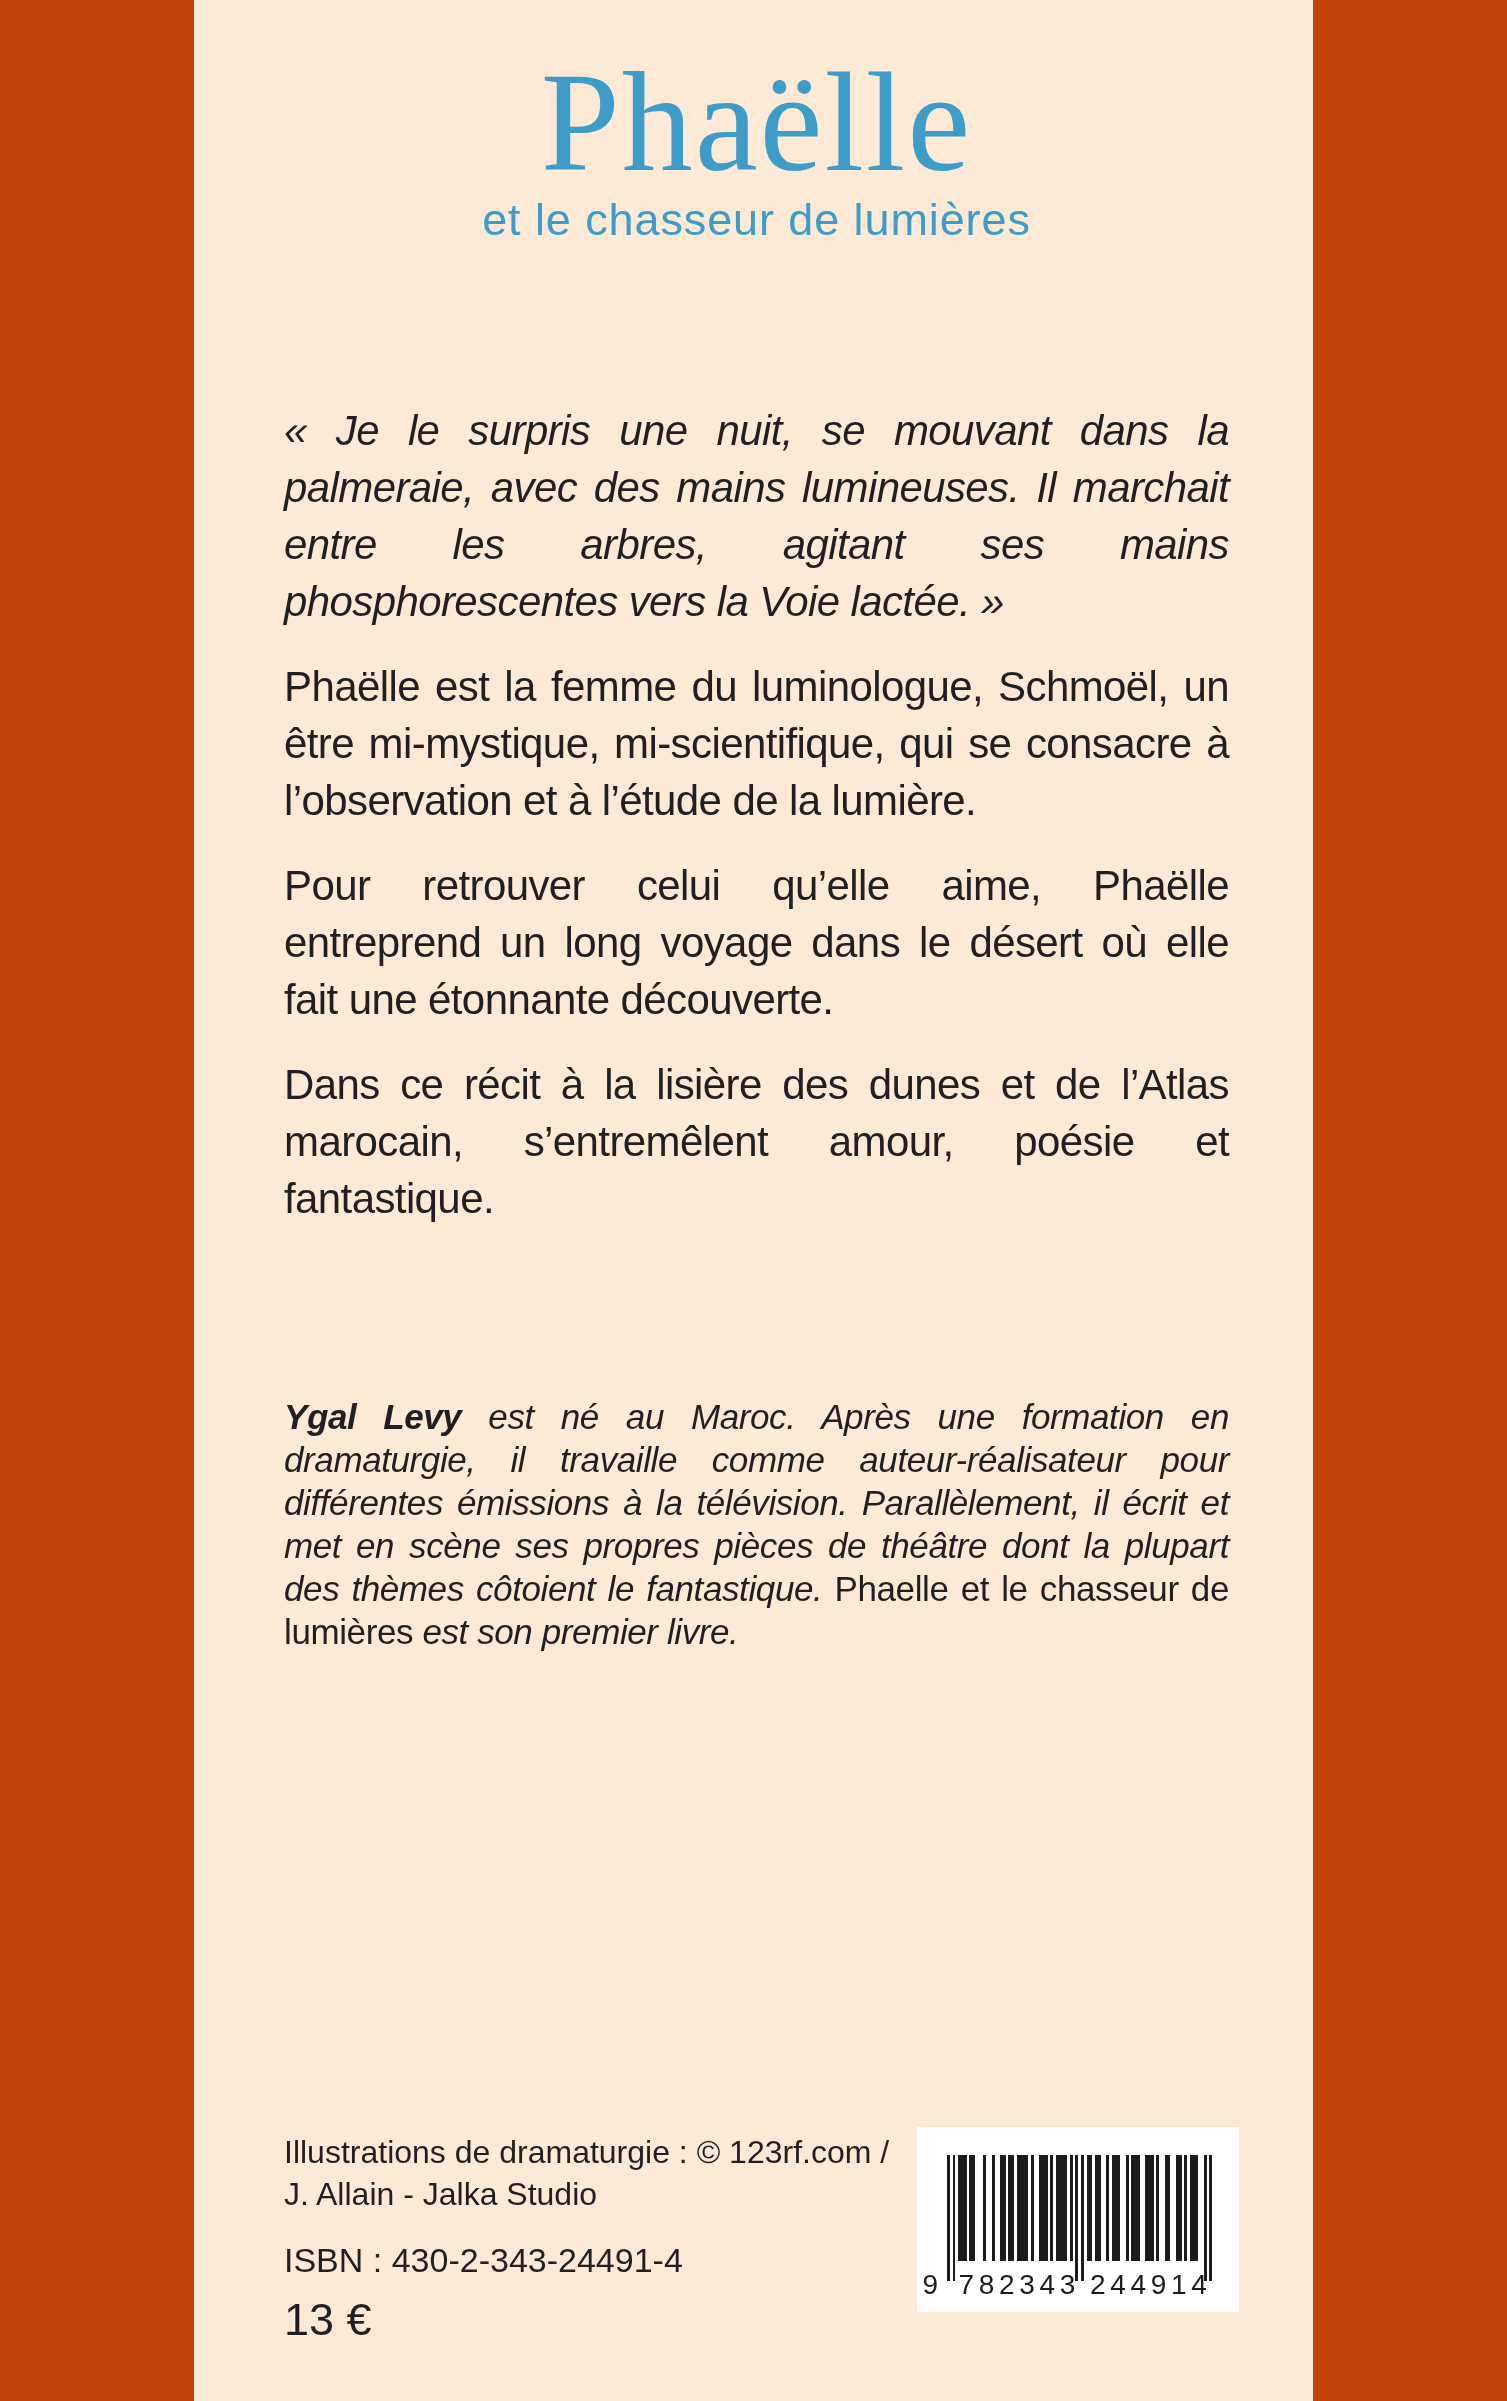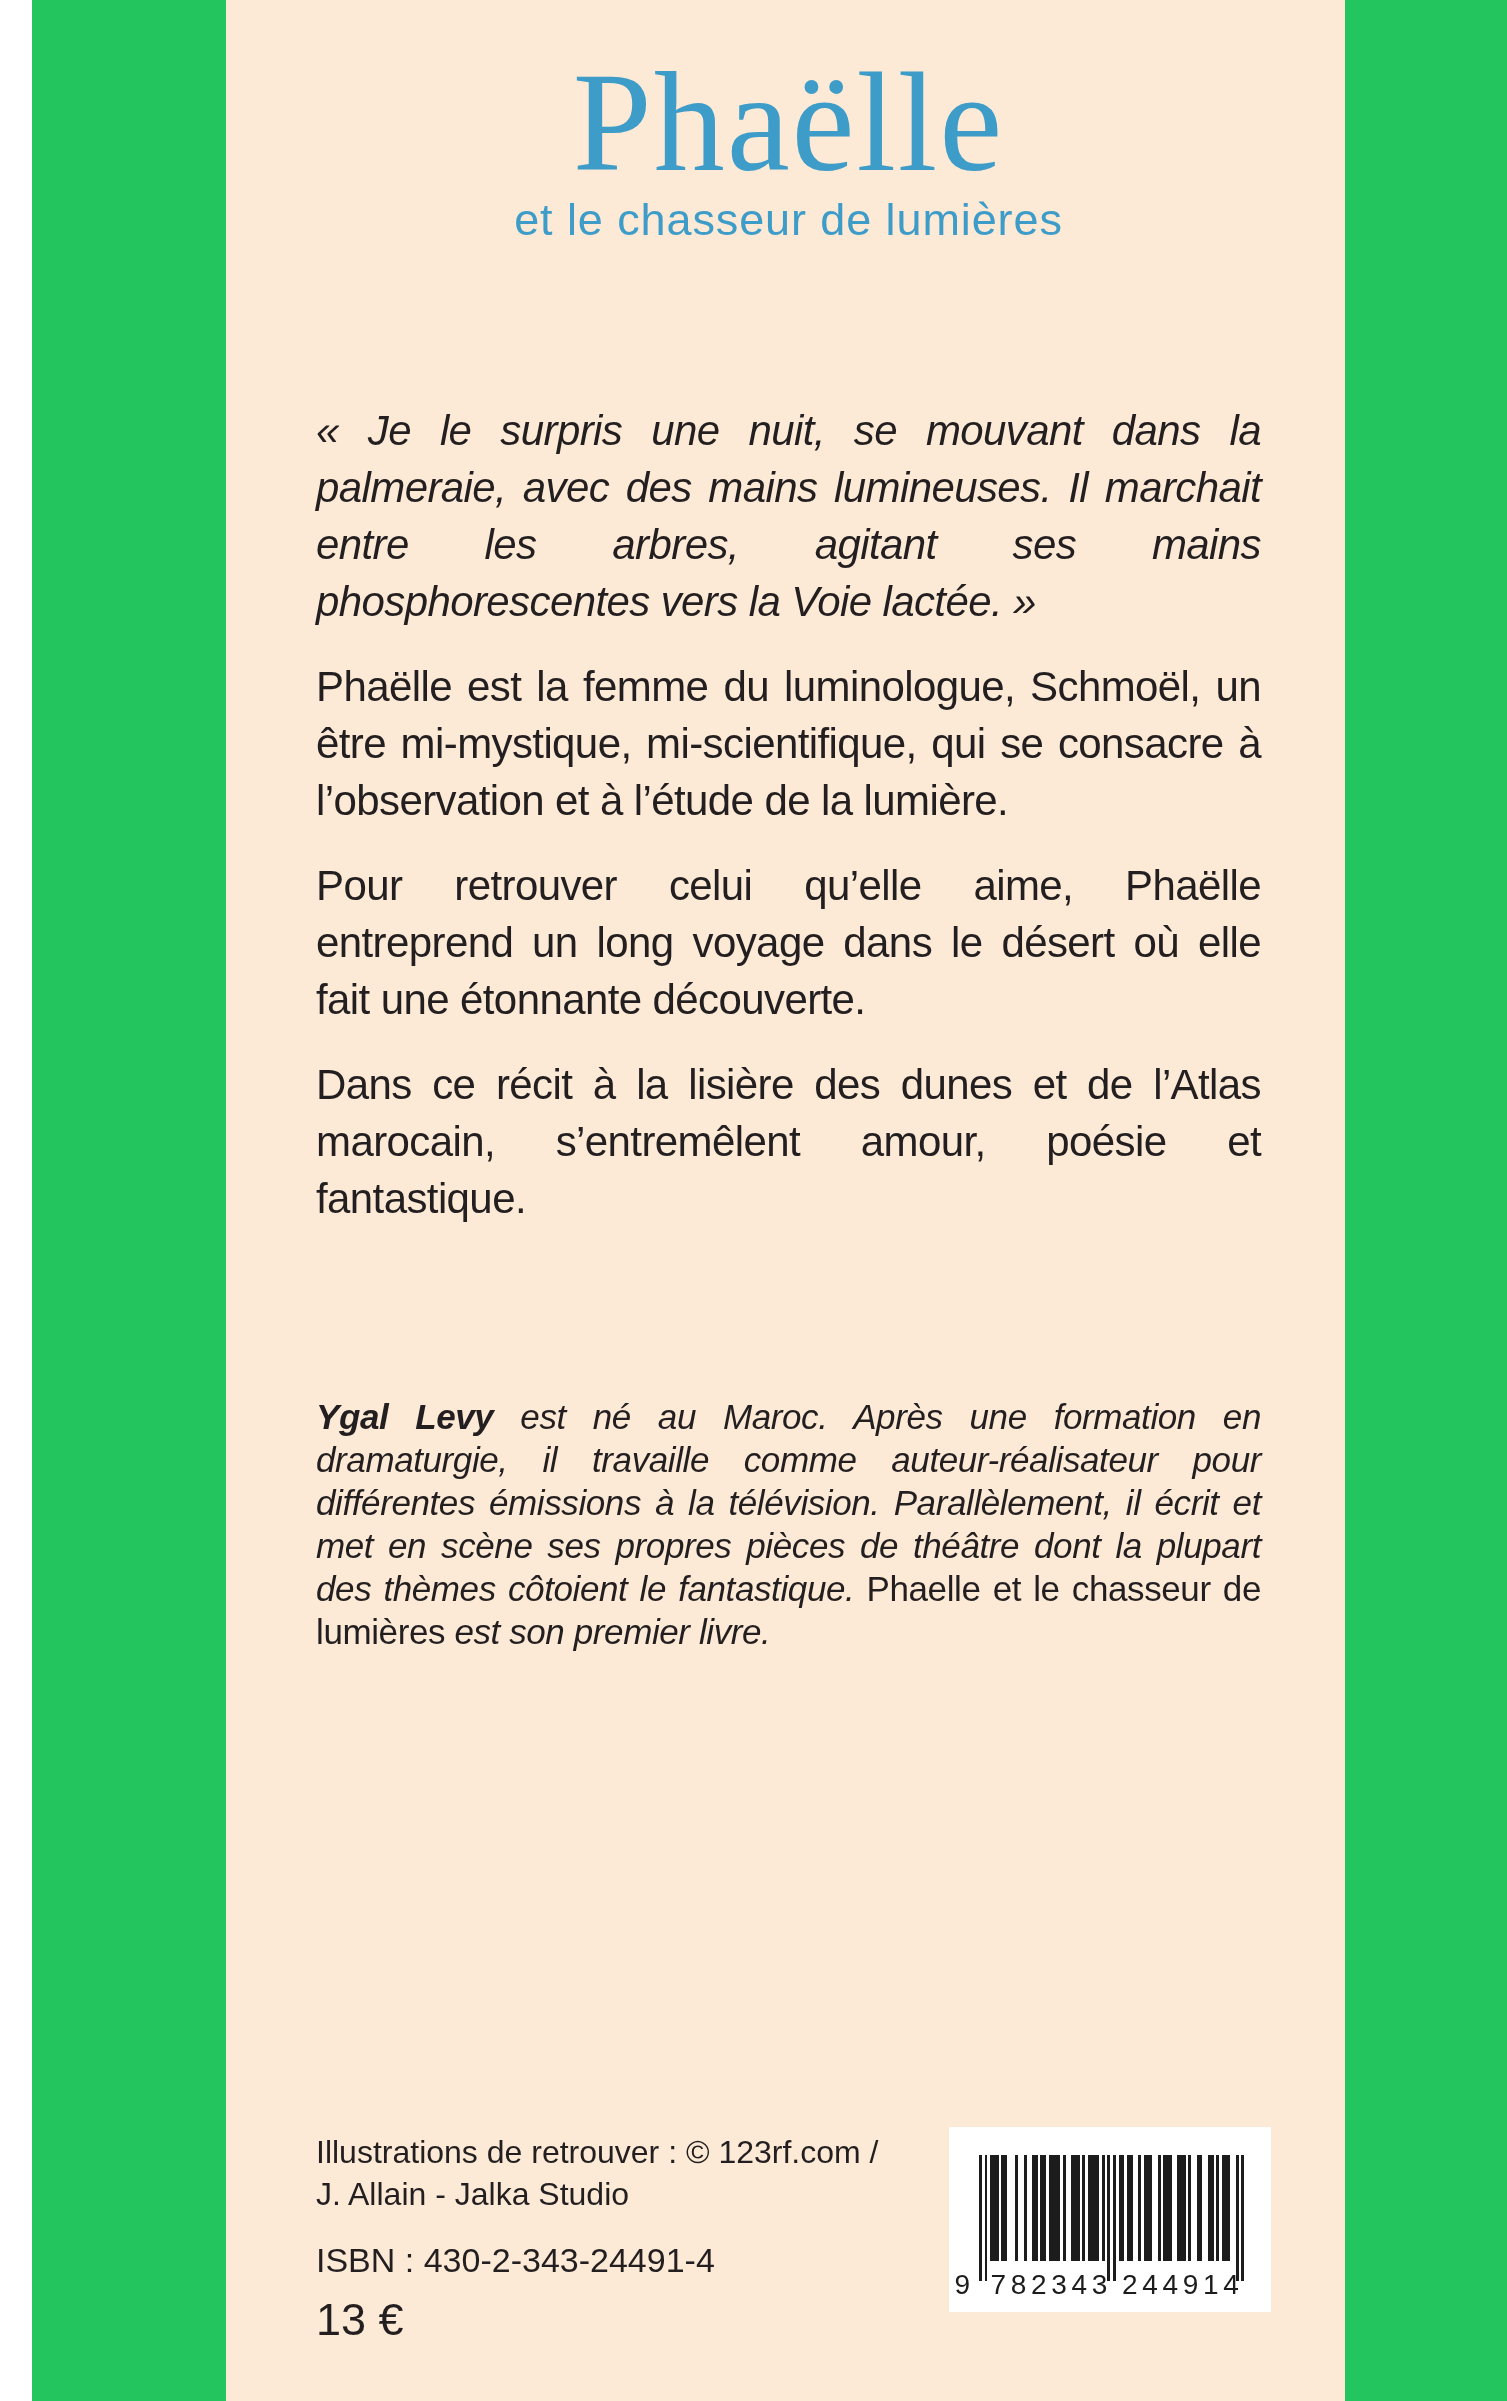--- a/index.html
+++ b/index.html
@@ -3,21 +3,21 @@
 <meta charset="utf-8">
 <style>
   html, body { margin: 0; padding: 0; }
   body {
     width: 1508px; height: 2402px;
     background: #ffffff;
     font-family: "Liberation Sans", sans-serif;
     position: relative;
     overflow: hidden;
   }
-  .stage { position: absolute; inset: 0; background: #22c55e; margin-left: 32px; }
+  .stage { position: absolute; inset: 0; background: #c2410c; }
 
   .cover-panel {
     position: absolute;
     left: 194px; top: 0;
     width: 1119px; height: 2402px;
     background: #fcead6;
   }
   .cover-content {
     position: absolute;
     left: 90px; top: 0;
@@ -124,21 +124,21 @@
         <p>Phaëlle est la femme du luminologue, Schmoël, un être mi-mystique, mi-scientifique, qui se consacre à l’observation et à l’étude de la lumière.</p>
         <p>Pour retrouver celui qu’elle aime, Phaëlle entreprend un long voyage dans le désert où elle fait une étonnante découverte.</p>
         <p>Dans ce récit à la lisière des dunes et de l’Atlas marocain, s’entremêlent amour, poésie et fantastique.</p>
       </div>
 
       <div class="bio"><span class="seg-bold-italic">Ygal Levy</span><span class="seg-italic"> est né au Maroc. Après une formation en dramaturgie, il travaille comme auteur-réalisateur pour différentes émissions à la télévision. Parallèlement, il écrit et met en scène ses propres pièces de théâtre dont la plupart des thèmes côtoient le fantastique. </span><span class="seg-roman">Phaelle et le chasseur de lumières</span><span class="seg-italic"> est son premier livre.</span></div>
 
     </div>
 
     <div class="credits">
-      <div>Illustrations de retrouver : © 123rf.com /</div>
+      <div>Illustrations de dramaturgie : © 123rf.com /</div>
       <div>J. Allain - Jalka Studio</div>
     </div>
 
     <div class="isbn">ISBN : 430-2-343-24491-4</div>
 
     <div class="price">13 €</div>
 
     <div class="barcode-box">
       <svg class="barcode-svg" shape-rendering="crispEdges" width="266" height="126" viewBox="0 0 281 133">
           <rect x="0.00" y="0" width="3.01" height="133" fill="#1c1c1c"></rect>

